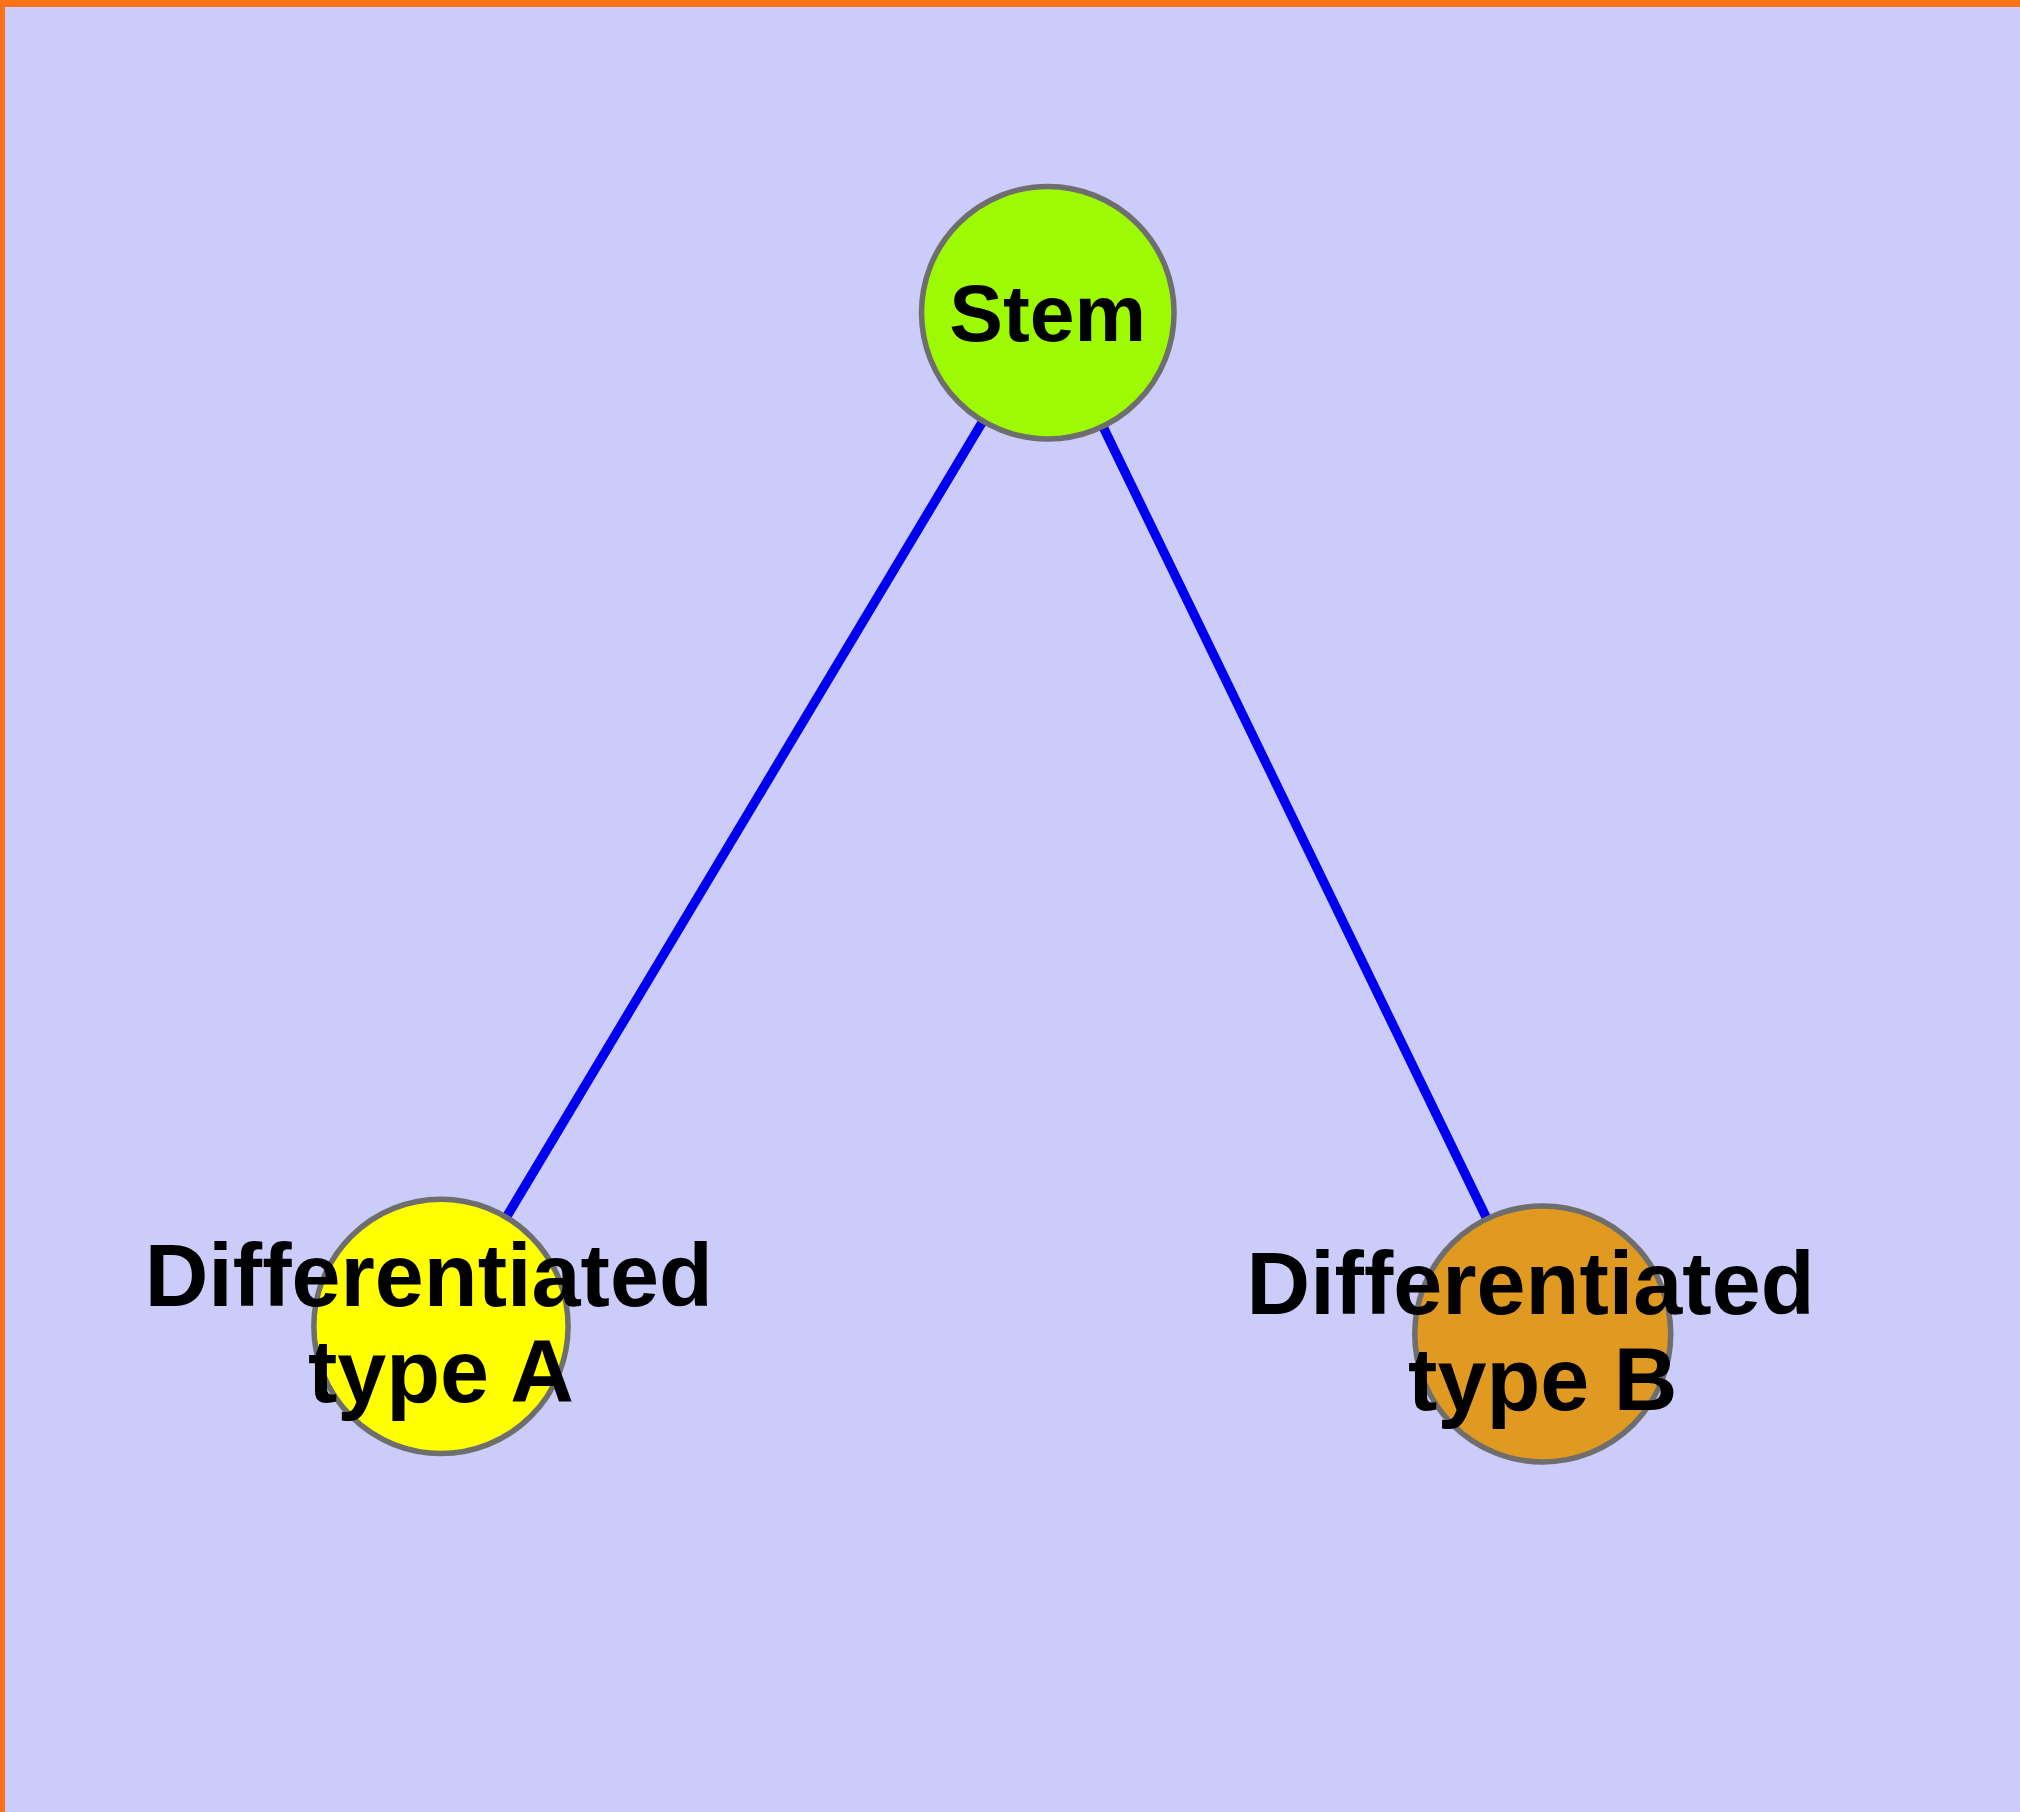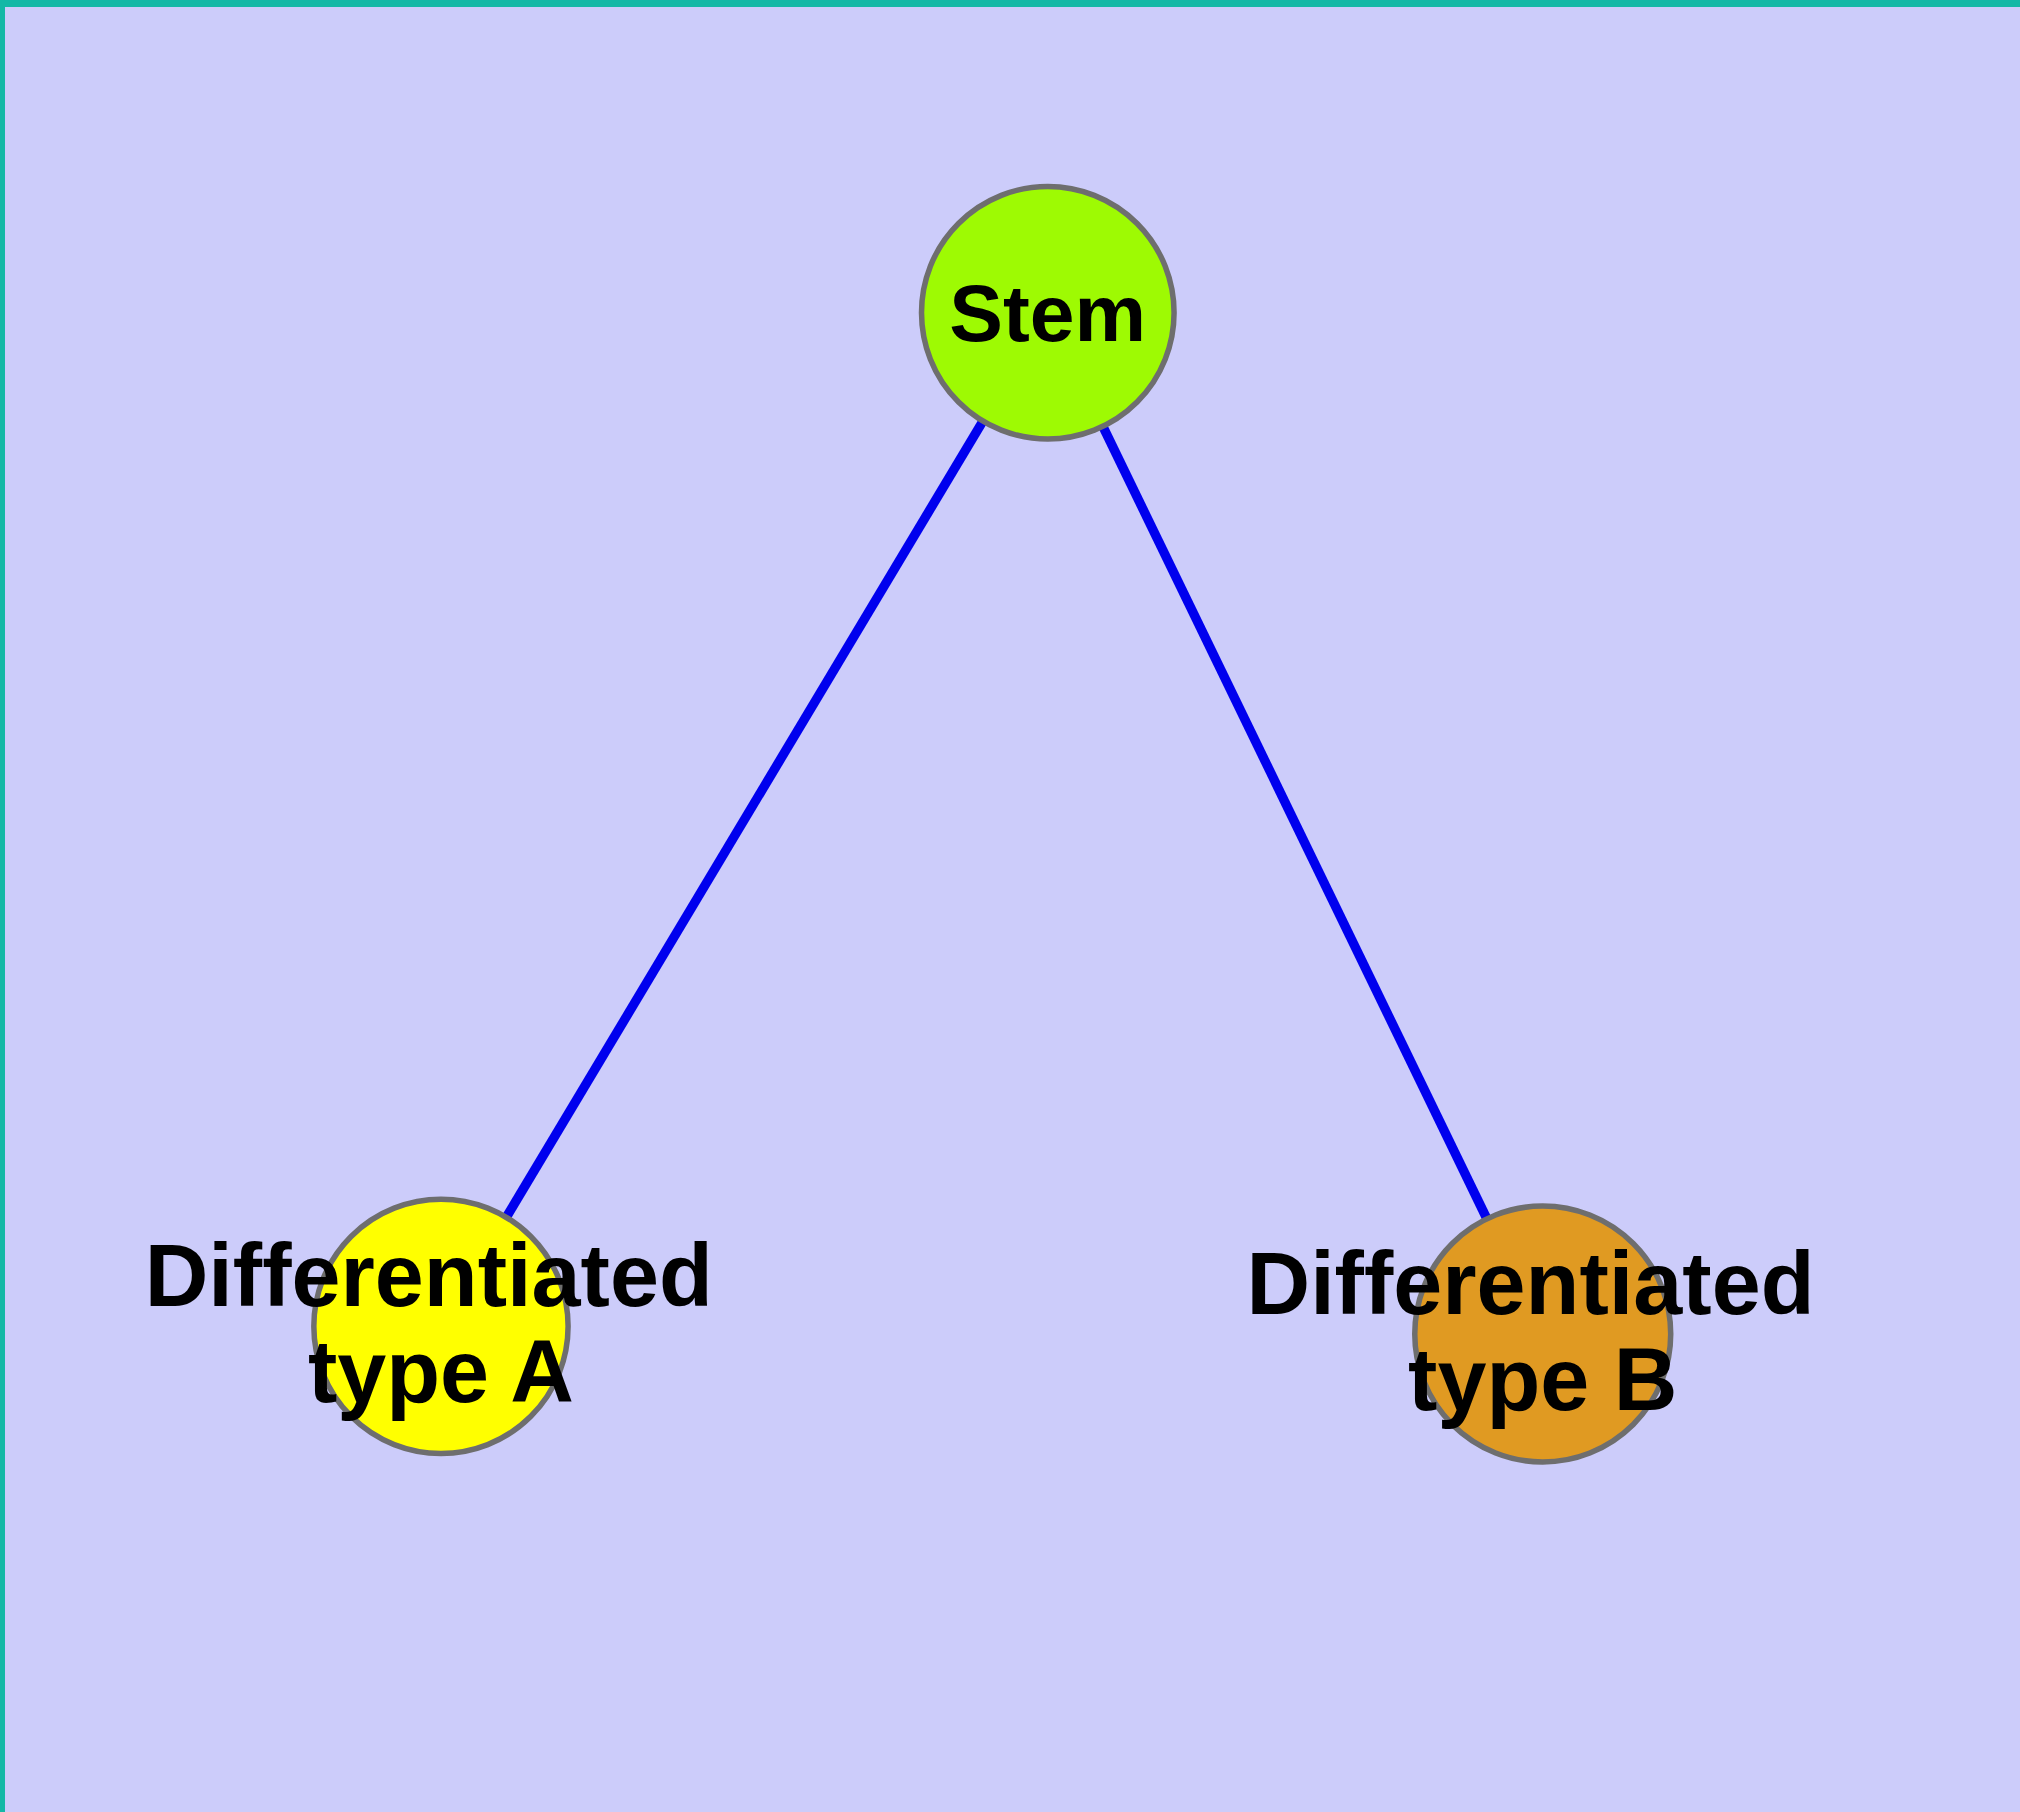--- a/index.html
+++ b/index.html
@@ -5,21 +5,21 @@
 <style>
   html, body {
     margin: 0;
     padding: 0;
     background: #ffffff;
   }
   #canvas {
     position: relative;
     width: 2021px;
     height: 1812px;
-    background: #14b8a6;
+    background: #f97316;
     overflow: hidden;
     font-family: "Liberation Sans", sans-serif;
   }
   #plot-area {
     position: absolute;
     left: 5.1px;
     top: 6.8px;
     width: 2015px;
     height: 1805px;
     background: #ccccfa;

